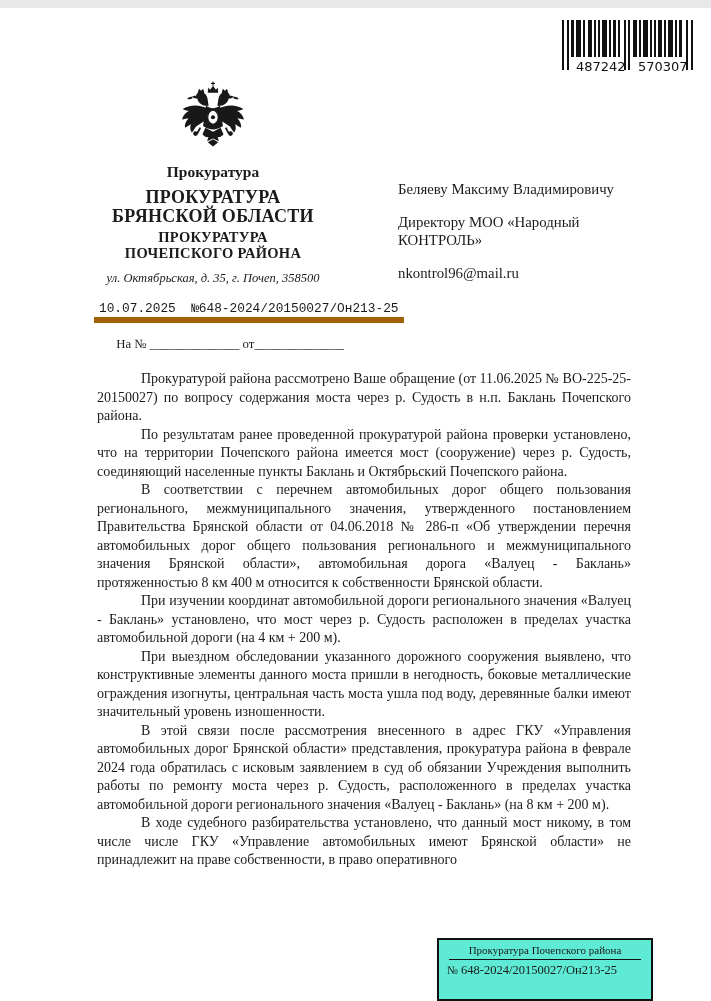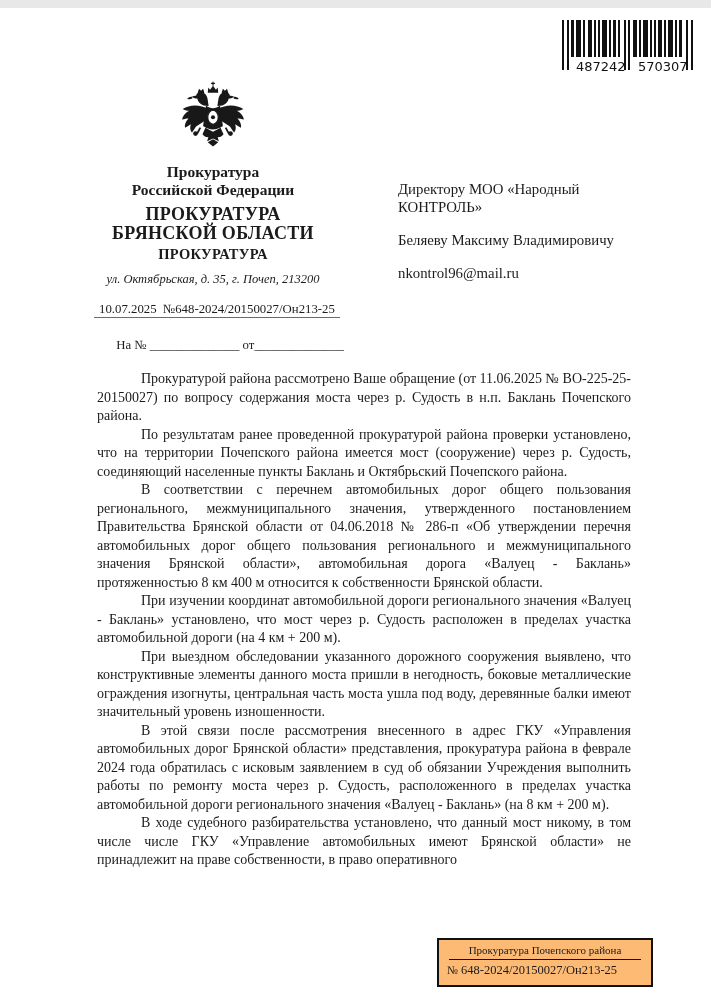--- a/index.html
+++ b/index.html
@@ -14,32 +14,32 @@
   .barcode svg{display:block;}
   .barcode text{font-family:"DejaVu Sans", sans-serif;font-size:13px;fill:#111;}
   
   .letterhead{position:absolute;left:82px;top:72px;width:262px;text-align:center;}
   .emblem{width:70px;height:78px;margin:0 auto;}
   .lh-federal{font-weight:bold;font-size:15.5px;line-height:17.5px;margin-top:5px;}
   .lh-regional{font-weight:bold;font-size:18px;line-height:19px;margin-top:7px;letter-spacing:.3px;}
   .lh-district{font-weight:bold;font-size:14.5px;line-height:16.5px;margin-top:3px;letter-spacing:.3px;}
   .lh-address{font-style:italic;font-size:12.5px;margin-top:9px;}
   .dateline-row{margin-top:15px;text-align:left;font-size:12.8px;padding-left:12px;white-space:nowrap;}
-  .underlined{border-bottom:1px solid #a16207;padding:0 5px 1px 5px;}
+  .underlined{border-bottom:6px solid #a16207;padding:0 5px 1px 5px;font-family:Liberation Mono, monospace;}
   .ref-row{margin-top:21px;text-align:right;font-size:12.8px;padding-left:18px;white-space:nowrap;}
   
   .addressee{position:absolute;left:398px;top:172px;width:268px;font-size:14.8px;line-height:18px;}
   .addressee p{margin:0 0 15px 0;}
   
   .body-text{position:absolute;left:97px;top:362px;width:534px;
     font-size:14px;line-height:18.5px;text-align:justify;}
   .body-text p{margin:0;text-indent:44px;}
   
   .stamp{position:absolute;left:437px;top:930px;width:212px;border:2px solid #111;
-    background:#fdba74;padding:4px 0 7px 0;}
+    background:#5eead4;padding:4px 0 21px 0;}
   .stamp-title{text-align:center;font-size:11px;margin:0 10px;padding-bottom:3px;
     border-bottom:1px solid #111;}
   .stamp-number-row{font-size:12.5px;padding:3px 6px 0 8px;white-space:nowrap;}
   .stamp-no{font-size:11.5px;}
 </style>
 </head>
 <body>
 
 <div class="page">
 
@@ -104,43 +104,43 @@
           <ellipse cx="60" cy="62" rx="9" ry="12" fill="#ffffff" stroke="#181818" stroke-width="2"></ellipse>
           <circle cx="60" cy="62" r="3.5"></circle>
 
           <path d="M47,80 l13,7 13,-7 5,11 c-3,4 -7,6 -10,5 l2,7 -10,-4.5 -10,4.5 2,-7 c-3,1 -7,-1 -10,-5 Z"></path>
           <path d="M51,105 l9,-5.5 9,5.5 -9,7 Z"></path>
         </g>
       </svg>
     </div>
     <div class="lh-federal">
       <div>Прокуратура</div>
-      <div>Российской Федерации</div>
     </div>
     <div class="lh-regional">
       <div>ПРОКУРАТУРА</div>
       <div>БРЯНСКОЙ ОБЛАСТИ</div>
     </div>
     <div class="lh-district">
       <div>ПРОКУРАТУРА</div>
+      <div>ПОЧЕПСКОГО РАЙОНА</div>
     </div>
-    <div class="lh-address">ул. Октябрьская, д. 35, г. Почеп, 213200</div>
+    <div class="lh-address">ул. Октябрьская, д. 35, г. Почеп, 358500</div>
     <div class="dateline-row">
       <span class="underlined"><span>10.07.2025</span>&nbsp;&nbsp;<span>№648-2024/20150027/Он213-25</span></span>
     </div>
     <div class="ref-row">
       <span>На №</span>
       <span>______________</span>
       <span>от</span><span>______________</span>
     </div>
   </div>
 
   <div class="addressee">
+    <p>Беляеву Максиму Владимировичу</p>
     <p>Директору МОО «Народный КОНТРОЛЬ»</p>
-    <p>Беляеву Максиму Владимировичу</p>
     <p>nkontrol96@mail.ru</p>
   </div>
 
   <div class="body-text">
     <p>Прокуратурой района рассмотрено Ваше обращение (от 11.06.2025 № ВО-225-25-20150027) по вопросу содержания моста через р. Судость в н.п. Баклань Почепского района.</p>
     <p>По результатам ранее проведенной прокуратурой района проверки установлено, что на территории Почепского района имеется мост (сооружение) через р. Судость, соединяющий населенные пункты Баклань и Октябрьский Почепского района.</p>
     <p>В соответствии с перечнем автомобильных дорог общего пользования регионального, межмуниципального значения, утвержденного постановлением Правительства Брянской области от 04.06.2018 № 286-п «Об утверждении перечня автомобильных дорог общего пользования регионального и межмуниципального значения Брянской области», автомобильная дорога «Валуец - Баклань» протяженностью 8 км 400 м относится к собственности Брянской области.</p>
     <p>При изучении координат автомобильной дороги регионального значения «Валуец - Баклань» установлено, что мост через р. Судость расположен в пределах участка автомобильной дороги (на 4 км + 200 м).</p>
     <p>При выездном обследовании указанного дорожного сооружения выявлено, что конструктивные элементы данного моста пришли в негодность, боковые металлические ограждения изогнуты, центральная часть моста ушла под воду, деревянные балки имеют значительный уровень изношенности.</p>
     <p>В этой связи после рассмотрения внесенного в адрес ГКУ «Управления автомобильных дорог Брянской области» представления, прокуратура района в феврале 2024 года обратилась с исковым заявлением в суд об обязании Учреждения выполнить работы по ремонту моста через р. Судость, расположенного в пределах участка автомобильной дороги регионального значения «Валуец - Баклань» (на 8 км + 200 м).</p>

